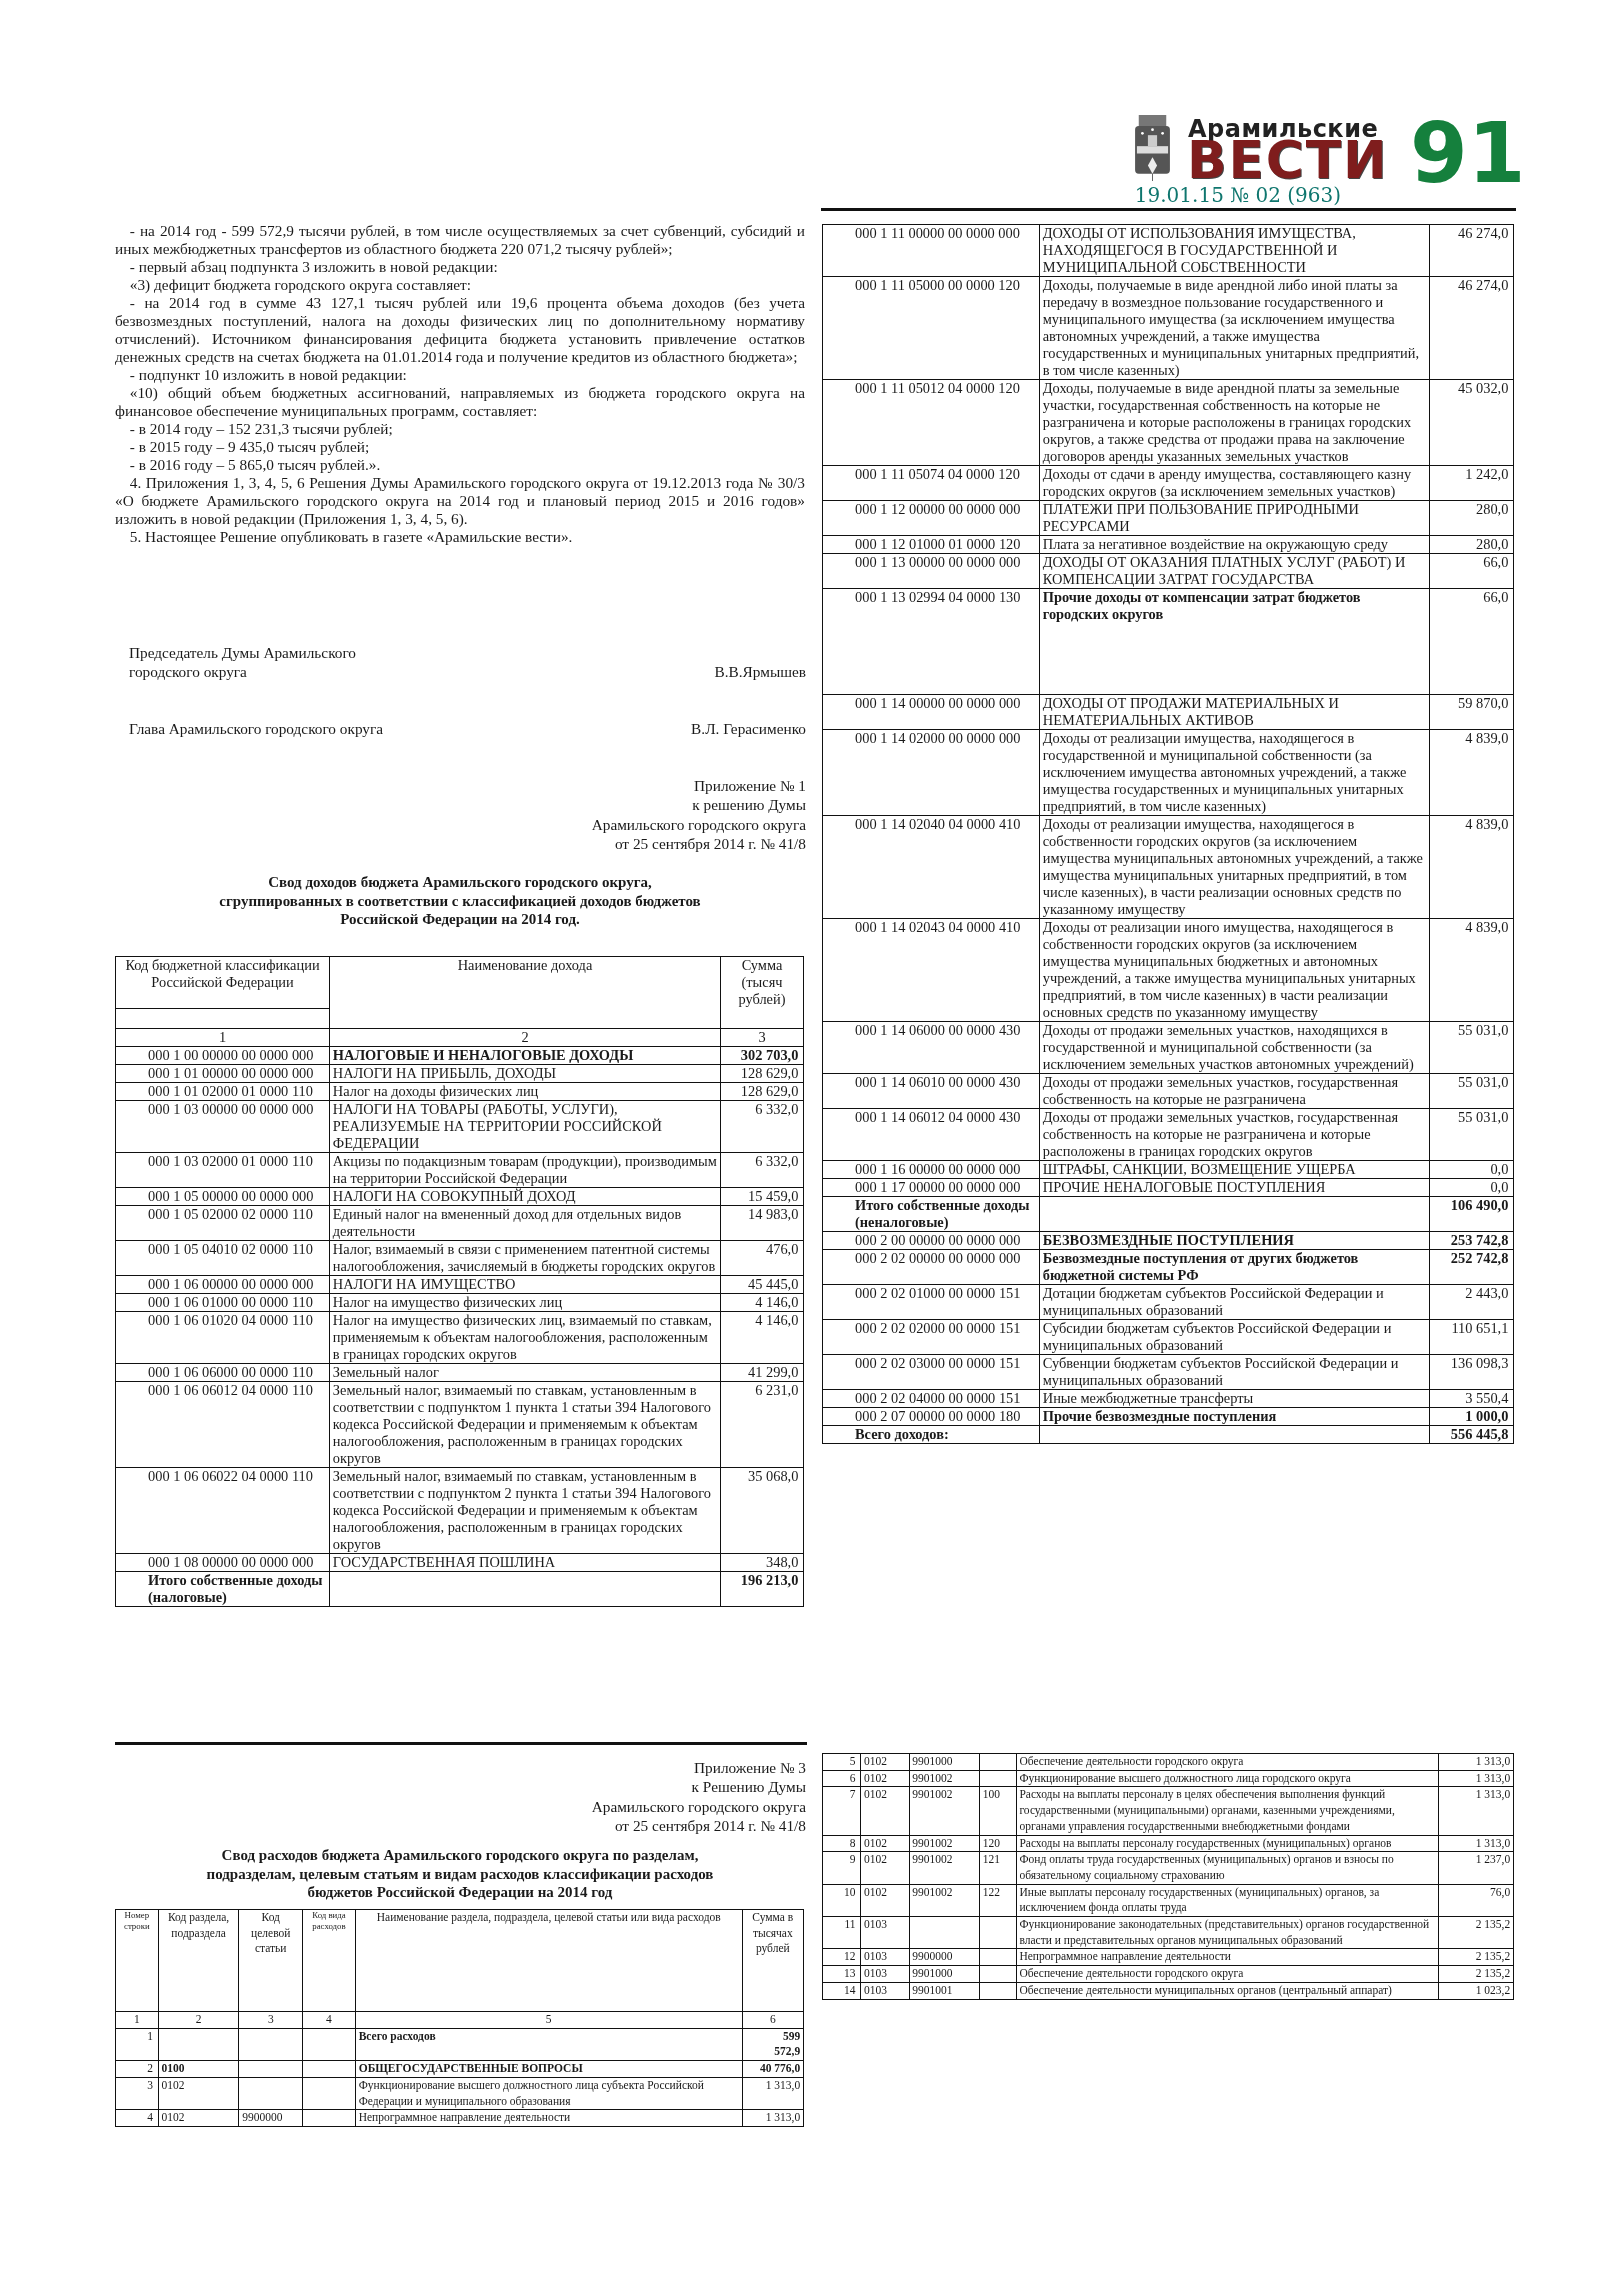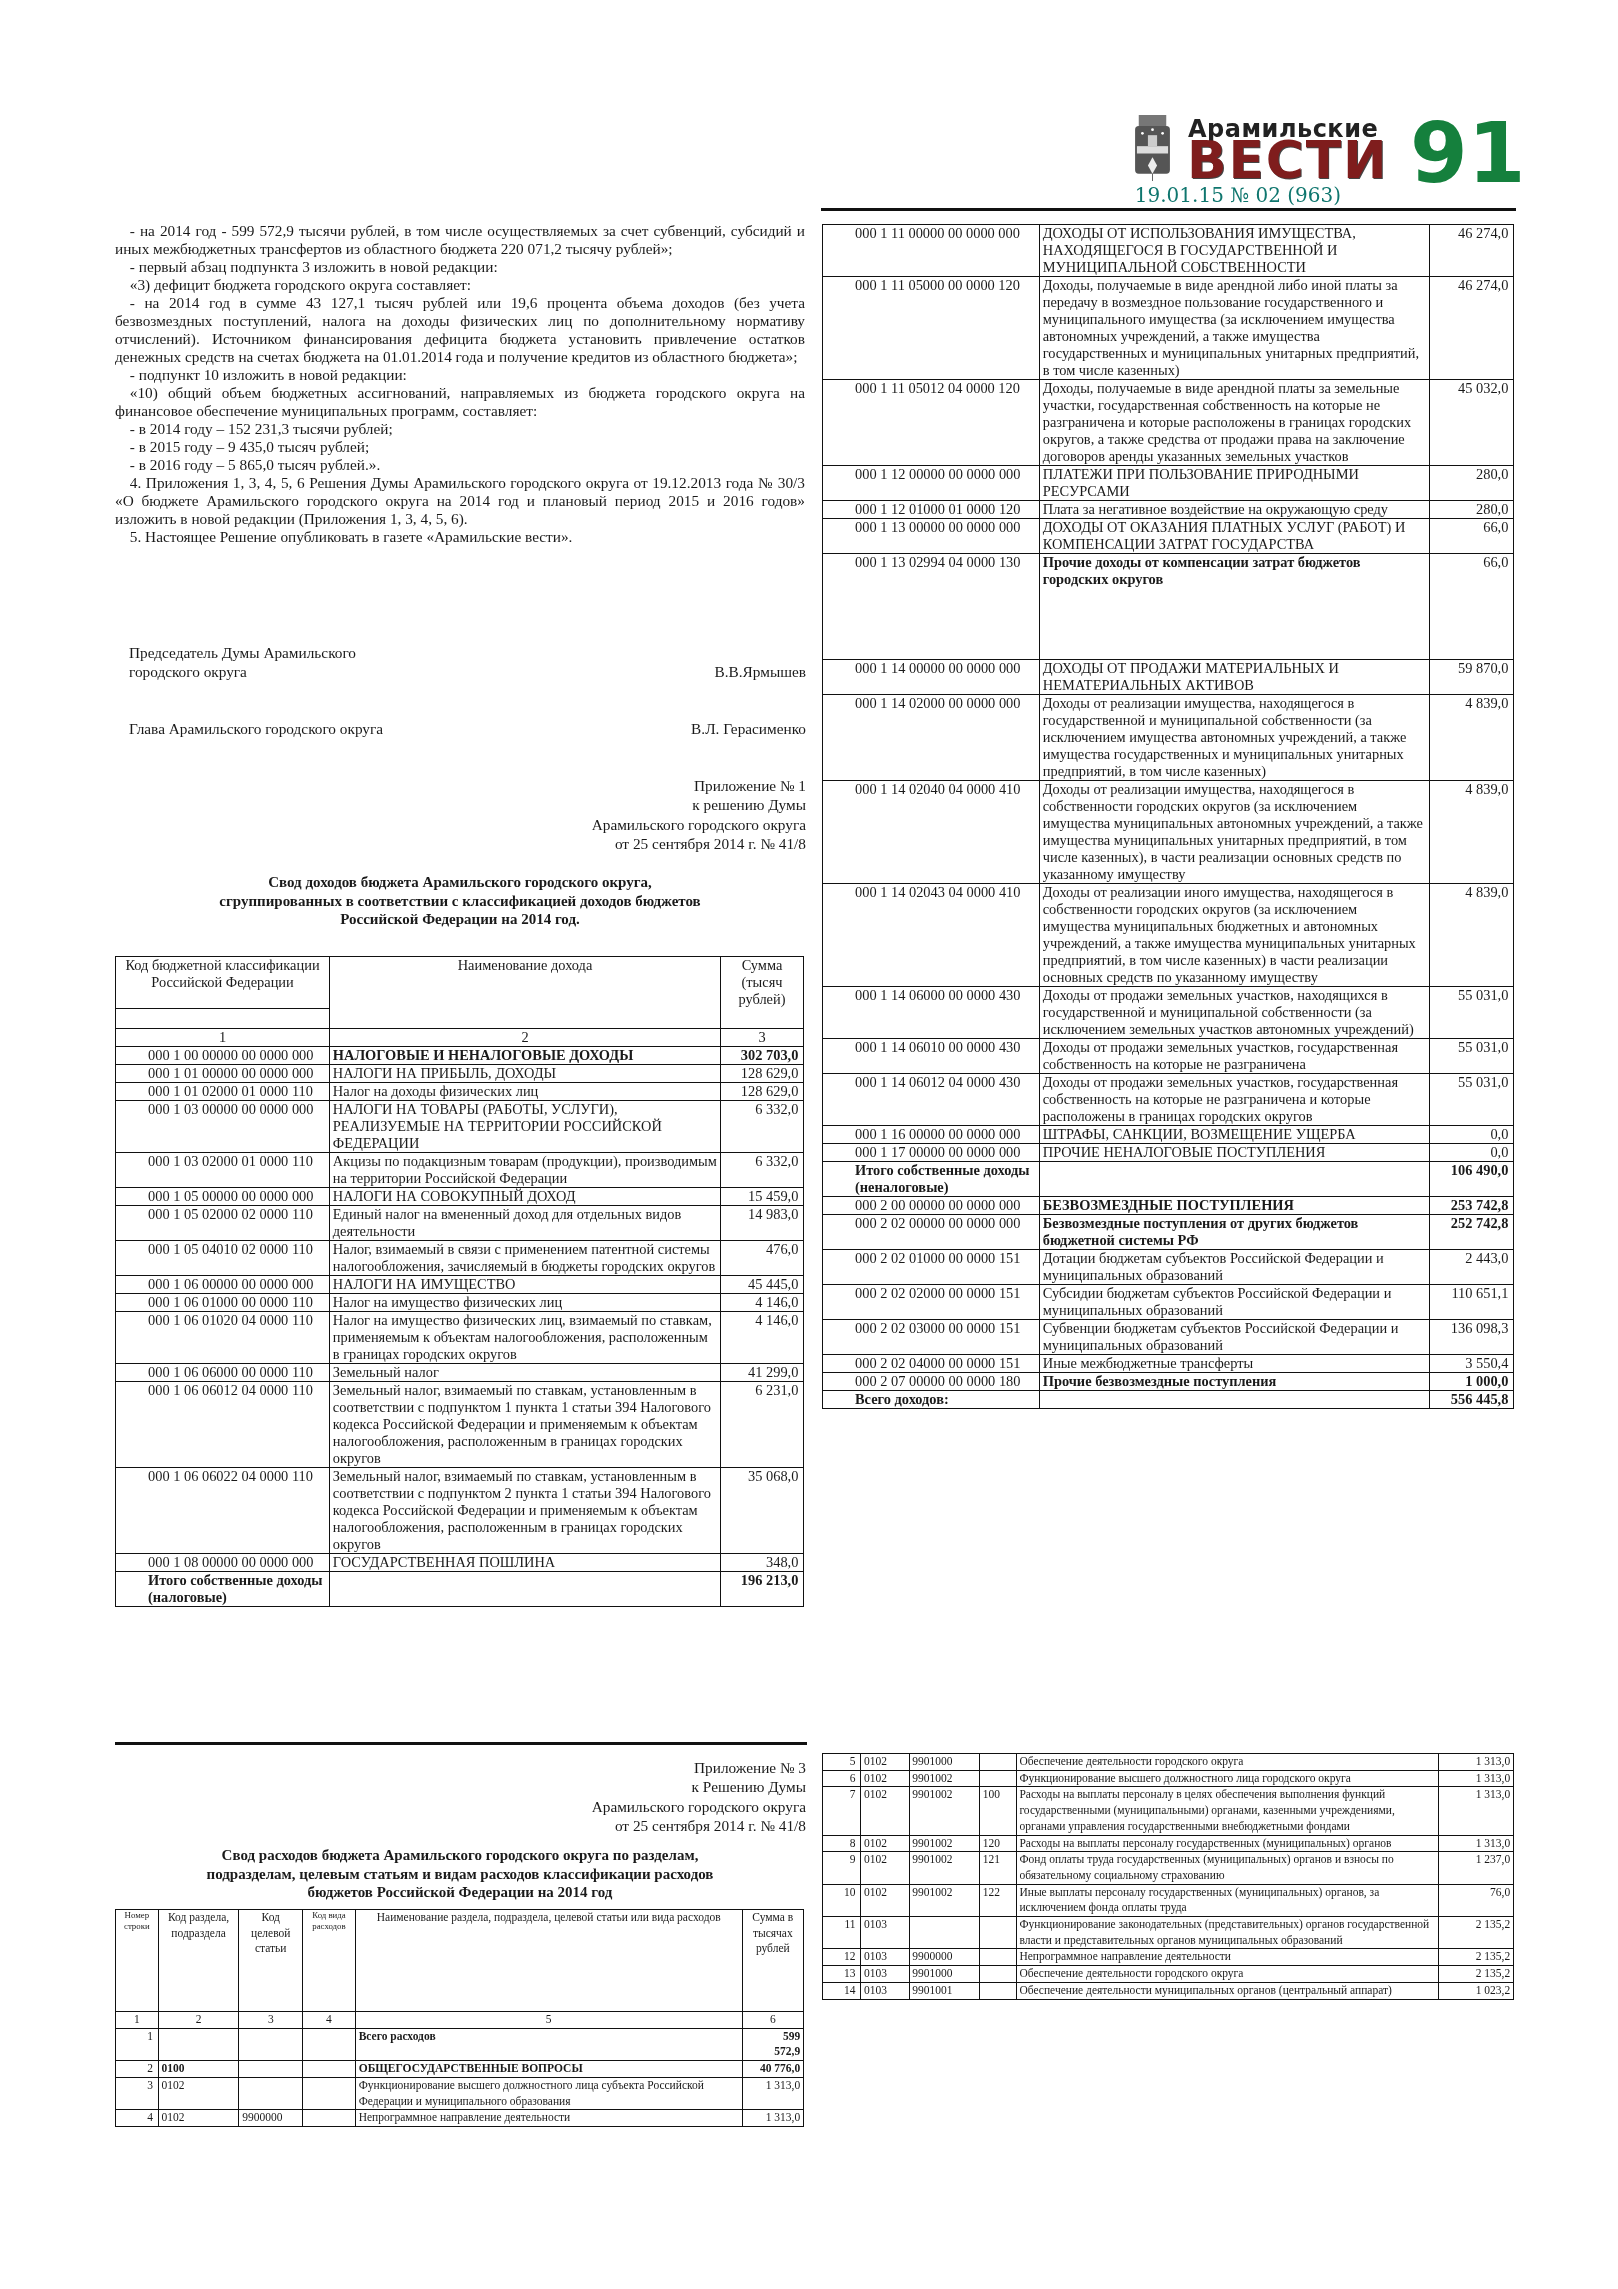--- a/index.html
+++ b/index.html
@@ -221,20 +221,25 @@
         <td class="code">000 1 11 05000 00 0000 120</td>
         <td>Доходы, получаемые в виде арендной либо иной платы за передачу в возмездное пользование государственного и муниципального имущества (за исключением имущества автономных учреждений, а также имущества государственных и муниципальных унитарных предприятий, в том числе казенных)</td>
         <td class="amt">46 274,0</td>
       </tr>
       <tr>
         <td class="code">000 1 11 05012 04 0000 120</td>
         <td>Доходы, получаемые в виде арендной платы за земельные участки, государственная собственность на которые не разграничена и которые расположены в границах  городских округов, а также средства от продажи права на заключение договоров аренды указанных земельных участков</td>
         <td class="amt">45 032,0</td>
       </tr>
       <tr>
+        <td class="code">000 1 11 05074 04 0000 120</td>
+        <td>Доходы от сдачи в аренду имущества, составляющего казну городских округов (за исключением земельных участков)</td>
+        <td class="amt">1 242,0</td>
+      </tr>
+      <tr>
         <td class="code">000 1 12 00000 00 0000 000</td>
         <td>ПЛАТЕЖИ ПРИ ПОЛЬЗОВАНИЕ ПРИРОДНЫМИ РЕСУРСАМИ</td>
         <td class="amt">280,0</td>
       </tr>
       <tr>
         <td class="code">000 1 12 01000 01 0000 120</td>
         <td>Плата за негативное воздействие на окружающую среду</td>
         <td class="amt">280,0</td>
       </tr>
       <tr>

